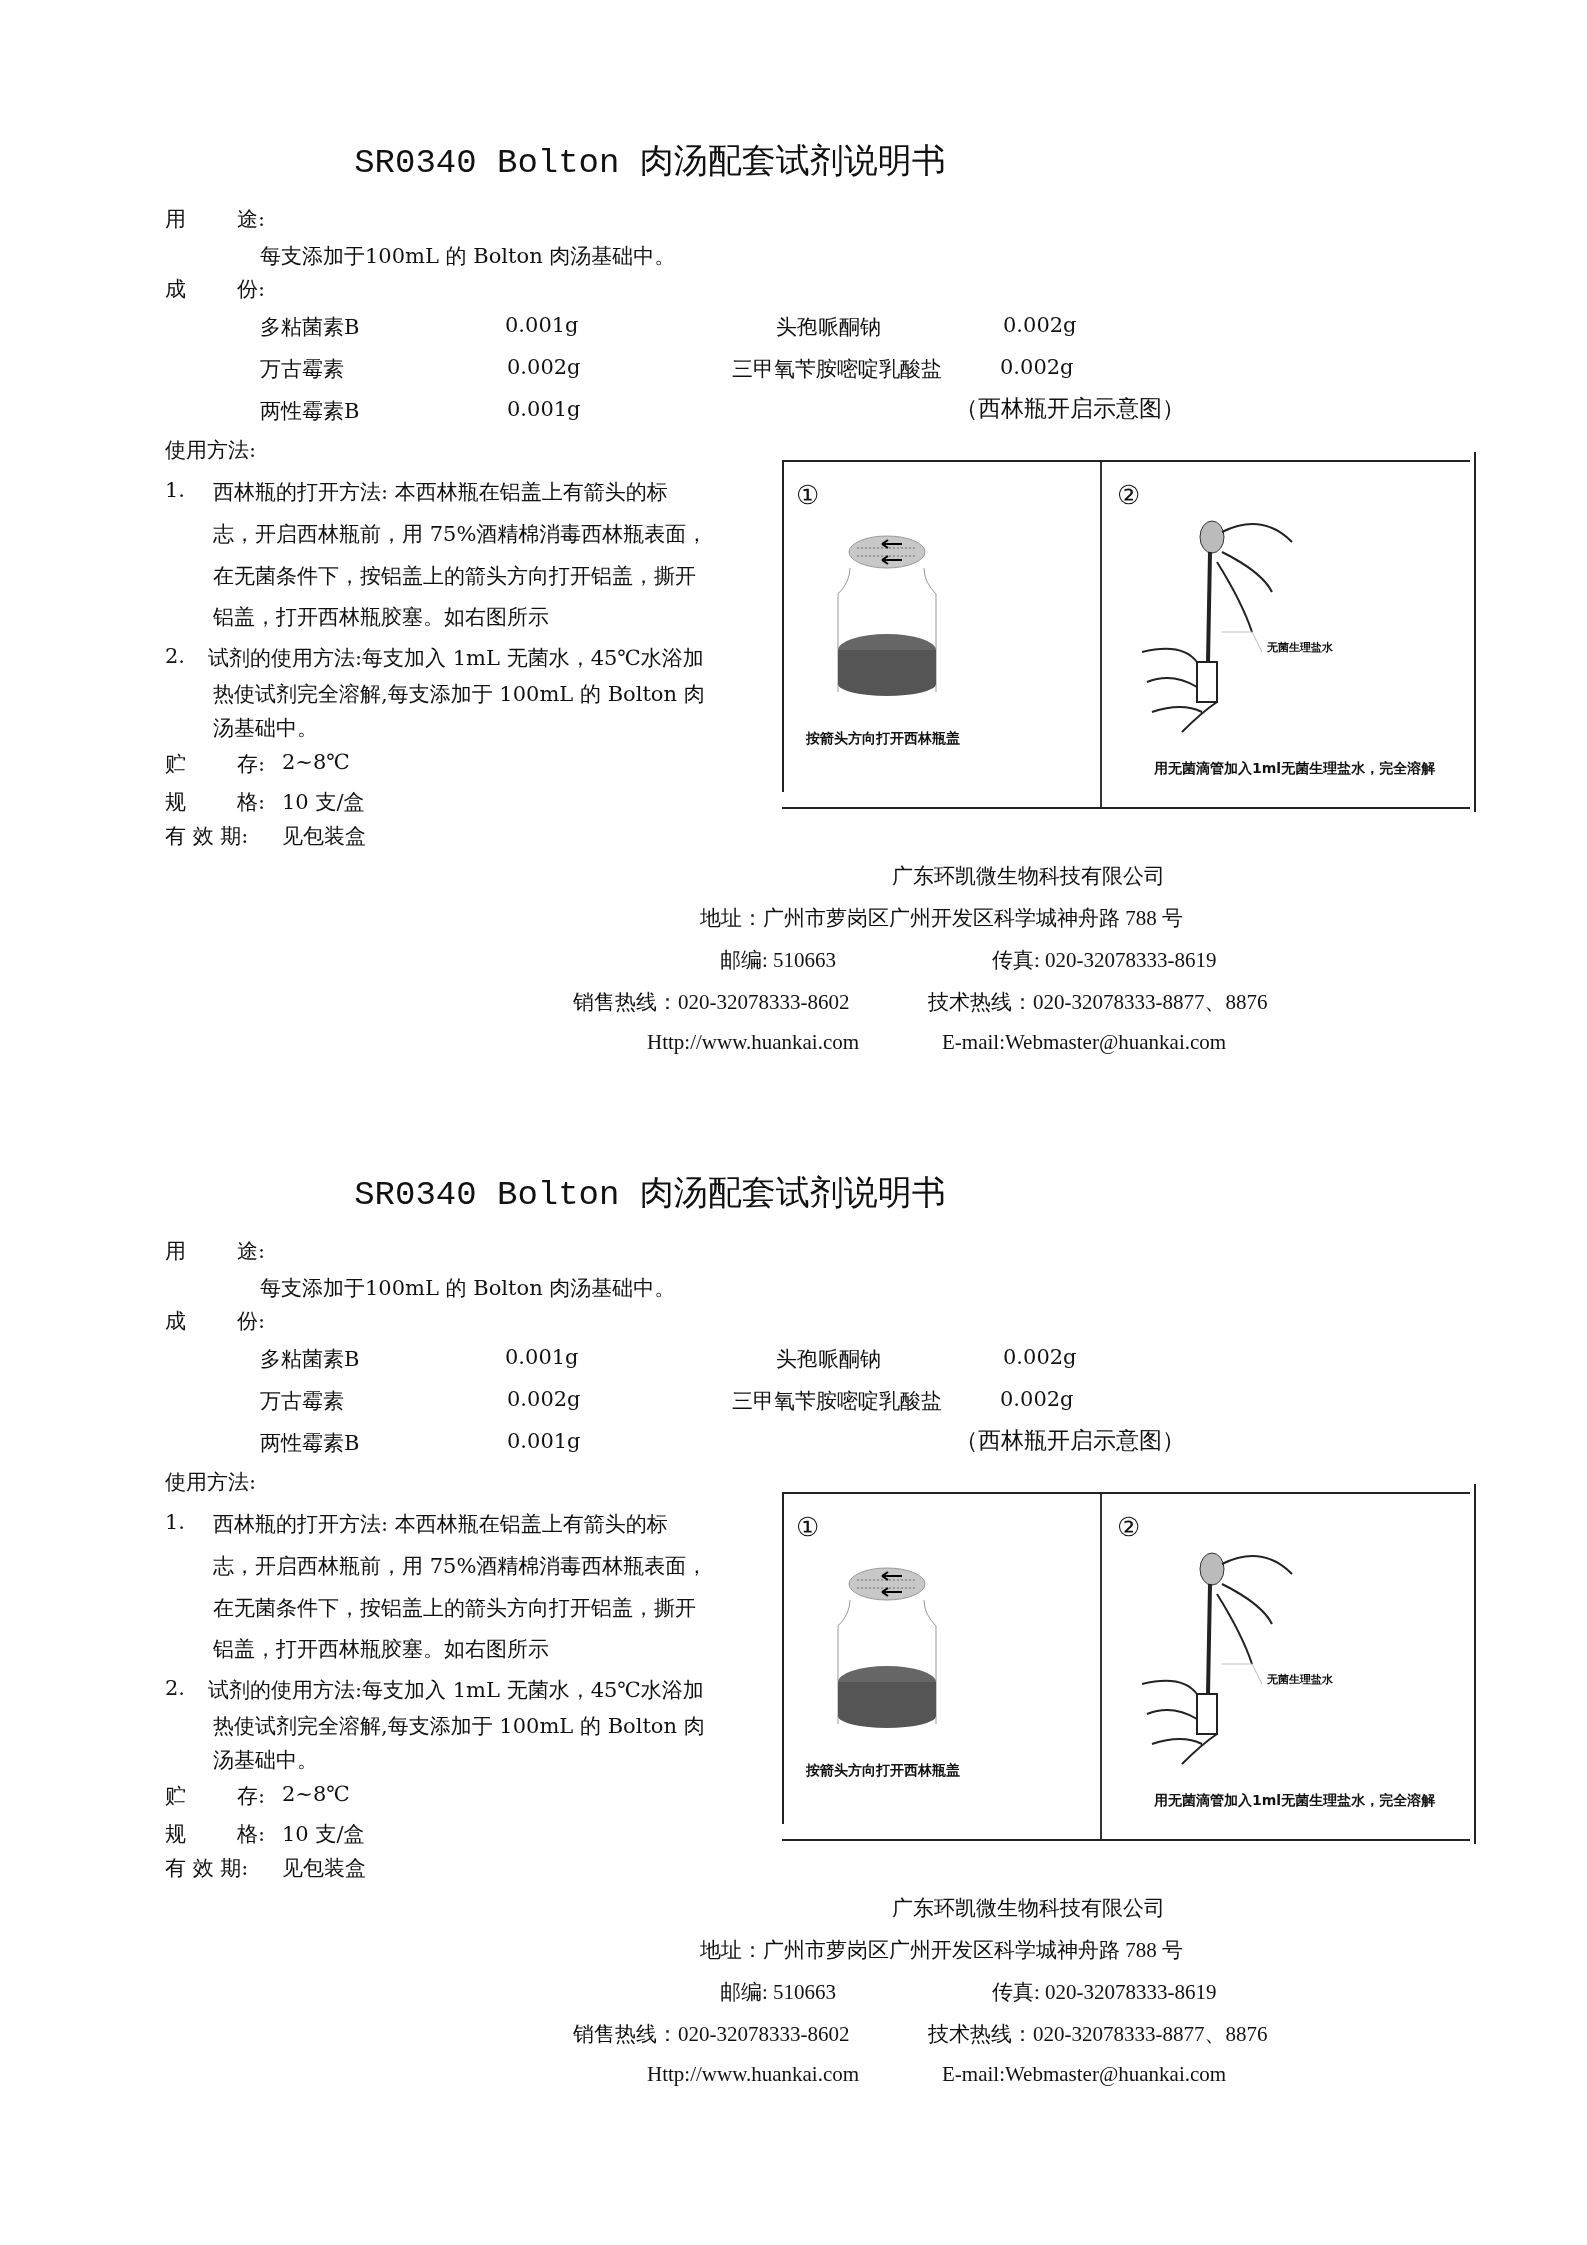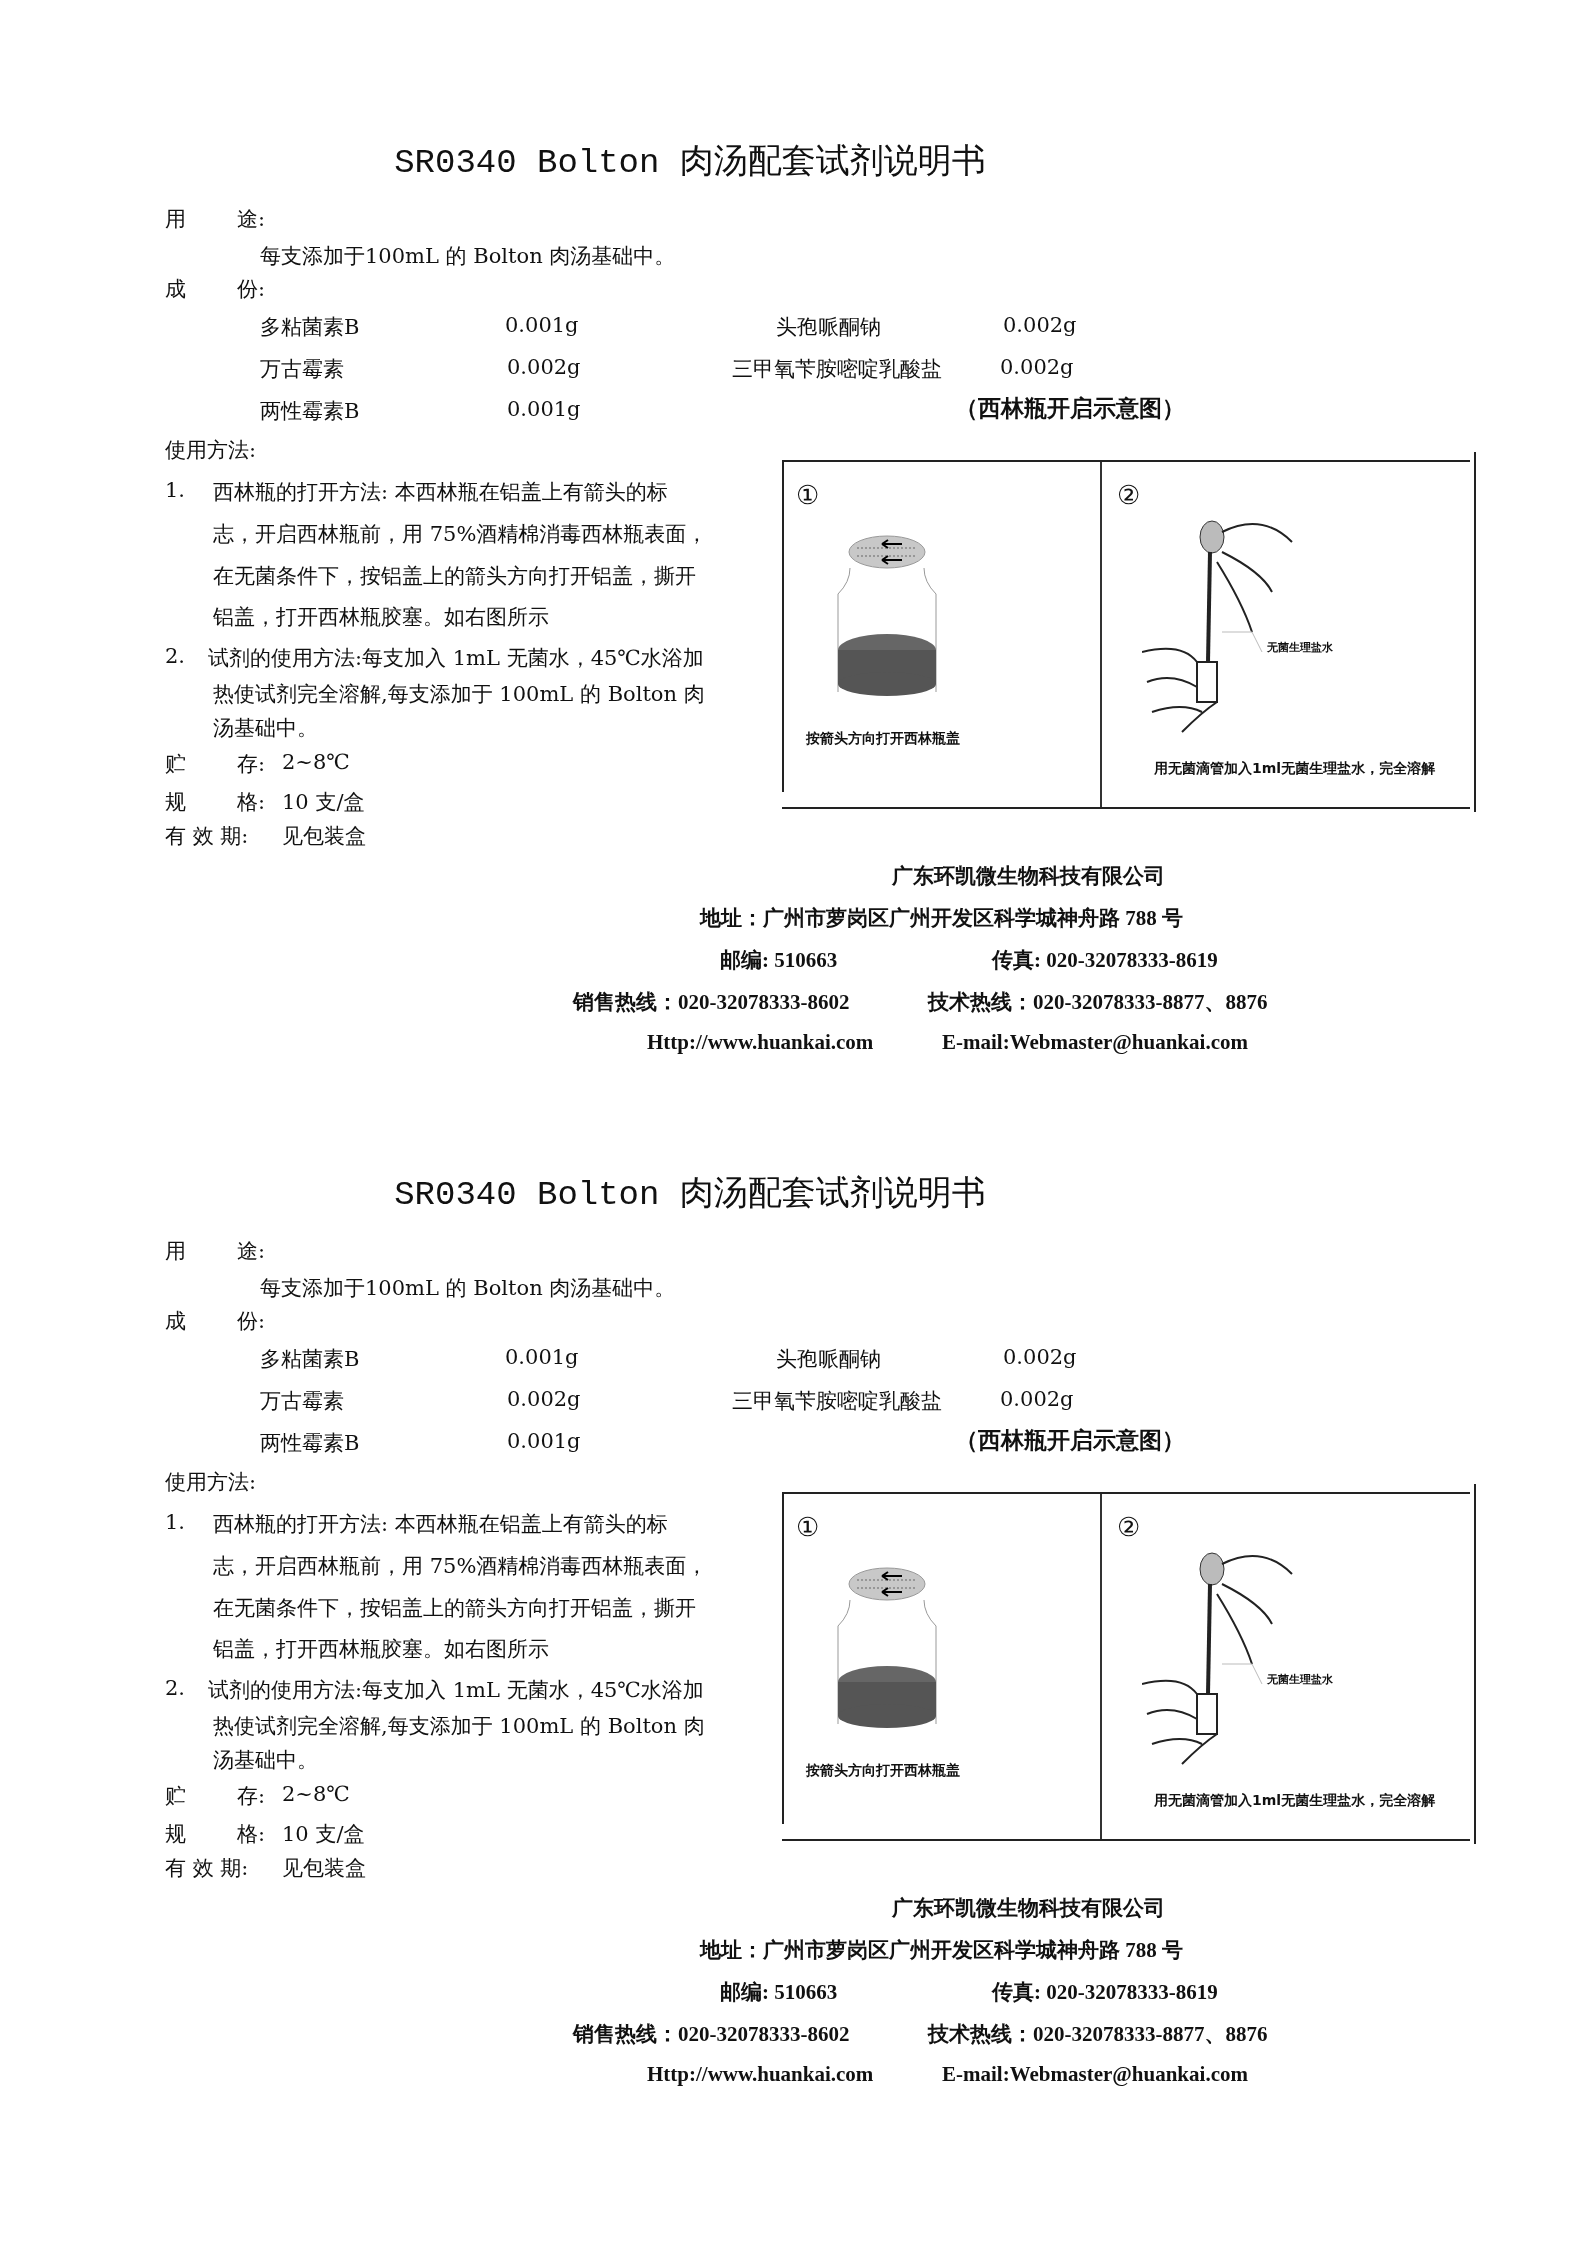--- a/index.html
+++ b/index.html
@@ -1,22 +1,22 @@
 <!DOCTYPE html>
 <html><head>
 <meta charset="utf-8">
 <style>
   html,body{margin:0;padding:0;background:#fff;}
   body{width:1587px;height:2245px;position:relative;overflow:hidden;color:#111;
     font-family:"DejaVu Serif","Liberation Serif",serif;}
   .sheet{position:absolute;left:0;width:1587px;height:1122px;}
   .abs{position:absolute;white-space:nowrap;}
-  .title{font-family:"Liberation Mono","DejaVu Sans Mono",monospace;font-size:34px;left:0;width:1300px;text-align:center;top:138px;padding-left:40px;}
+  .title{font-family:"Liberation Mono","DejaVu Sans Mono",monospace;font-size:34px;left:0;width:1300px;text-align:center;top:138px;}
   .t{font-size:21px;}
-  .b{font-weight:bold;font-family:"Liberation Serif","DejaVu Serif",serif;}
+  .b{font-weight:normal;font-family:"Liberation Serif","DejaVu Serif",serif;}
   .fig{position:absolute;left:782px;top:460px;width:688px;height:345px;border-top:2px solid #222;border-bottom:2px solid #222;}
   .fig .lline{position:absolute;left:0;top:0;width:2px;height:330px;background:#222;}
   .fig .mid{position:absolute;left:318px;top:0;width:2px;height:345px;background:#333;}
   .fig .rline{position:absolute;right:-6px;top:-10px;width:2px;height:360px;background:#222;}
   .circ{position:absolute;font-size:26px;}
   .cap{position:absolute;font-size:14px;font-weight:bold;font-family:"DejaVu Sans",sans-serif;white-space:nowrap;}
 </style>
 </head>
 <body>
 

